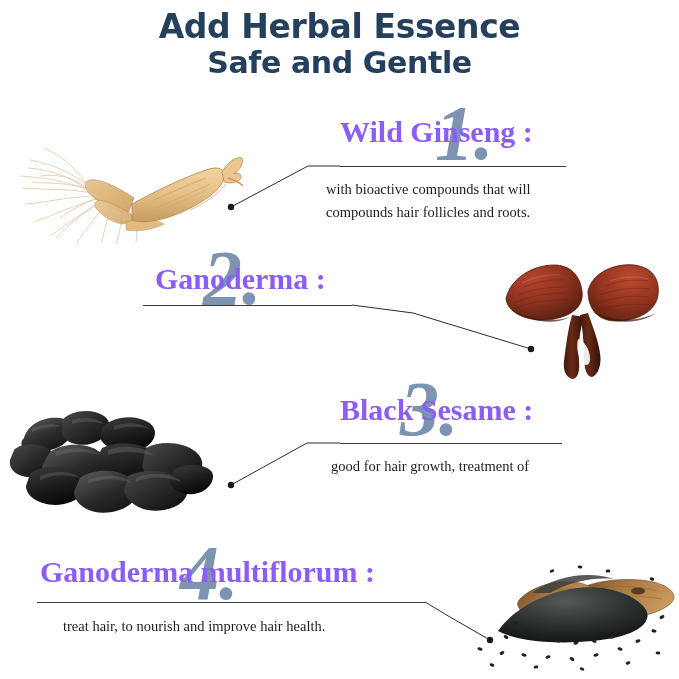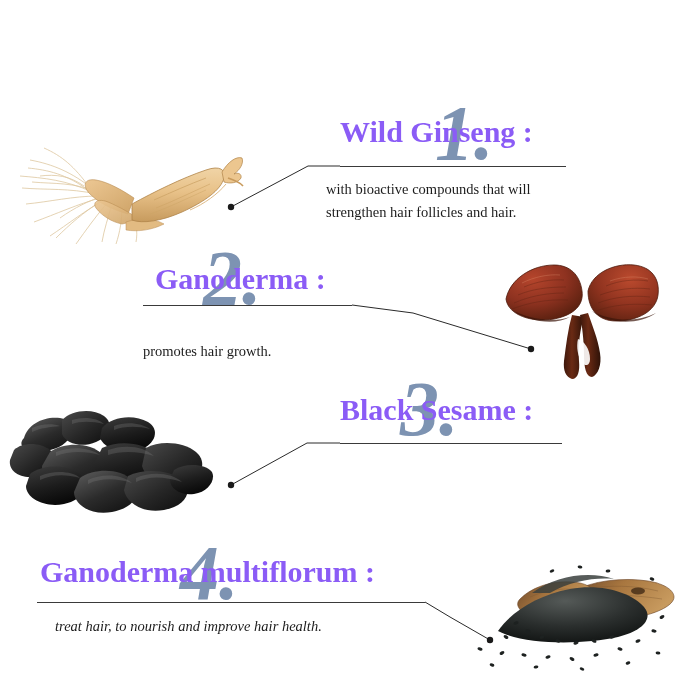--- a/index.html
+++ b/index.html
@@ -95,20 +95,24 @@
     position: absolute;
     z-index: 2;
   }
   .photo svg { display: block; }
 </style>
 </head>
 <body>
 
 <div id="poster">
 
+  <div class="title-block">
+    <div class="title-line title-line-1">Add Herbal Essence</div>
+    <div class="title-line title-line-2">Safe and Gentle</div>
+  </div>
 
   <div class="photo" style="left:4px; top:132px; width:240px; height:118px;">
     <svg width="240" height="118" viewBox="0 0 240 118">
       <defs>
         <linearGradient id="gRoot" x1="0" y1="0" x2="0" y2="1">
           <stop offset="0%" stop-color="#f0d4a6"></stop>
           <stop offset="45%" stop-color="#e8c188"></stop>
           <stop offset="100%" stop-color="#c79b5e"></stop>
         </linearGradient>
         <linearGradient id="gRoot2" x1="0" y1="0" x2="1" y2="1">
@@ -307,42 +311,42 @@
     </g>
   </svg>
 
   <div class="item" style="left:340px; top:116px;">
     <div class="item-head">
       <span class="item-number" style="left:95px; top:-22px;">1.</span>
       <span class="item-title">Wild Ginseng :</span>
     </div>
     <div class="item-rule" style="left:0px; top:50px; width:226px;"></div>
     <div class="item-desc" style="left:-14px; top:62px;">with bioactive compounds that will</div>
-    <div class="item-desc" style="left:-14px; top:85px;">strengthen hair follicles and hair.</div>
+    <div class="item-desc" style="left:-14px; top:85px;">compounds hair follicles and roots.</div>
   </div>
 
   <div class="item" style="left:155px; top:263px;">
     <div class="item-head">
       <span class="item-number" style="left:48px; top:-24px;">2.</span>
       <span class="item-title">Ganoderma :</span>
     </div>
     <div class="item-rule" style="left:-12px; top:42px; width:209px;"></div>
-    <div class="item-desc" style="left:-12px; top:77px;">promotes hair growth.</div>
   </div>
 
   <div class="item" style="left:340px; top:394px;">
     <div class="item-head">
       <span class="item-number" style="left:60px; top:-24px;">3.</span>
       <span class="item-title">Black Sesame :</span>
     </div>
     <div class="item-rule" style="left:0px; top:49px; width:222px;"></div>
+    <div class="item-desc" style="left:-9px; top:61px;">good for hair growth, treatment of</div>
   </div>
 
   <div class="item" style="left:40px; top:556px;">
     <div class="item-head">
       <span class="item-number" style="left:140px; top:-22px;">4.</span>
       <span class="item-title">Ganoderma multiflorum :</span>
     </div>
     <div class="item-rule" style="left:-3px; top:46px; width:388px;"></div>
-    <div class="item-desc" style="left:15px; top:59px;font-style:italic;">treat hair, to nourish and improve hair health.</div>
+    <div class="item-desc" style="left:23px; top:59px;">treat hair, to nourish and improve hair health.</div>
   </div>
 
 </div>
 
 </body></html>

